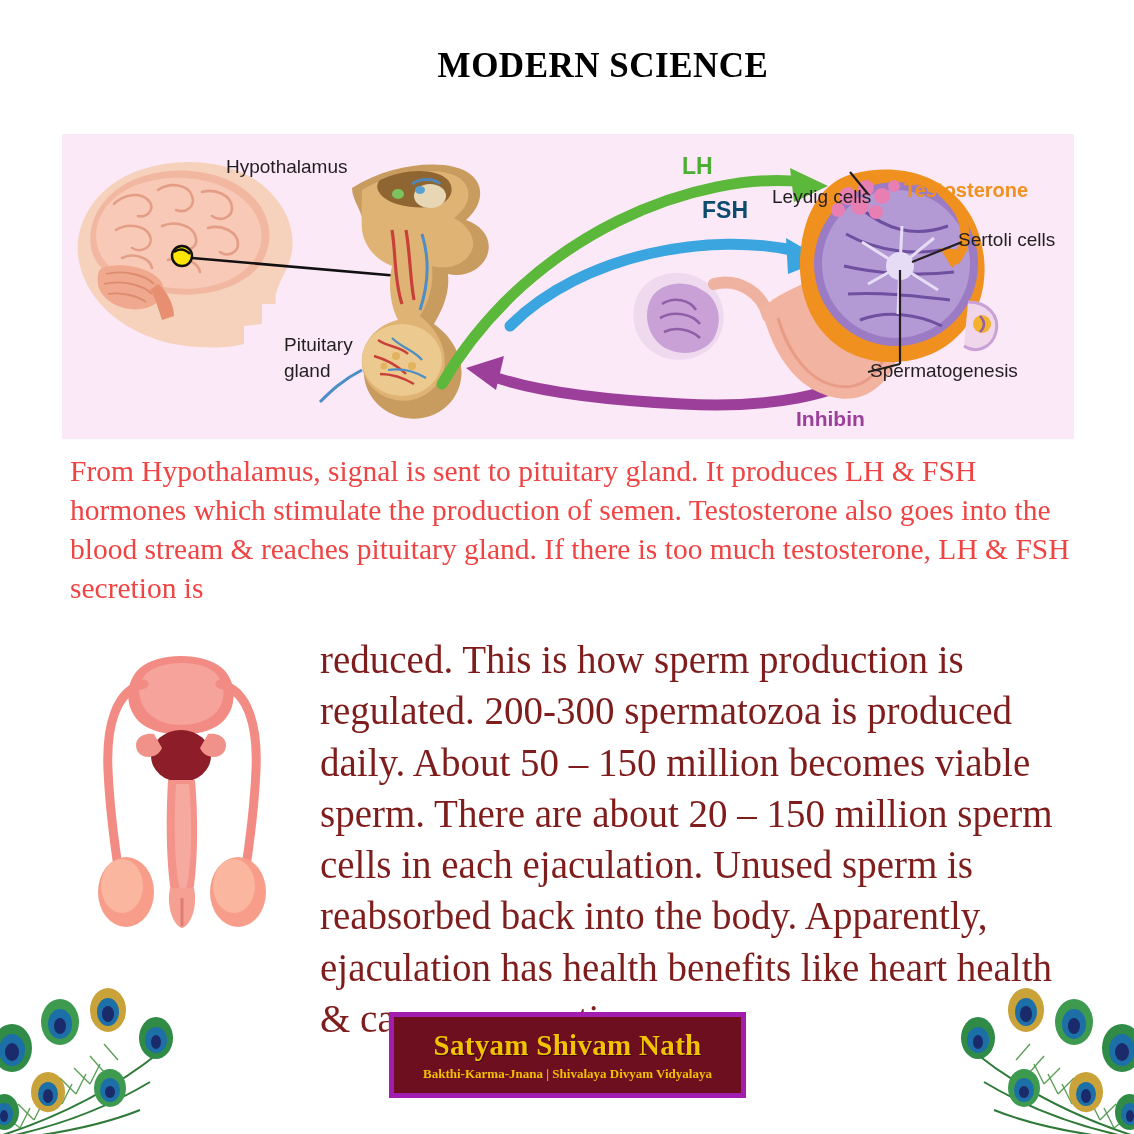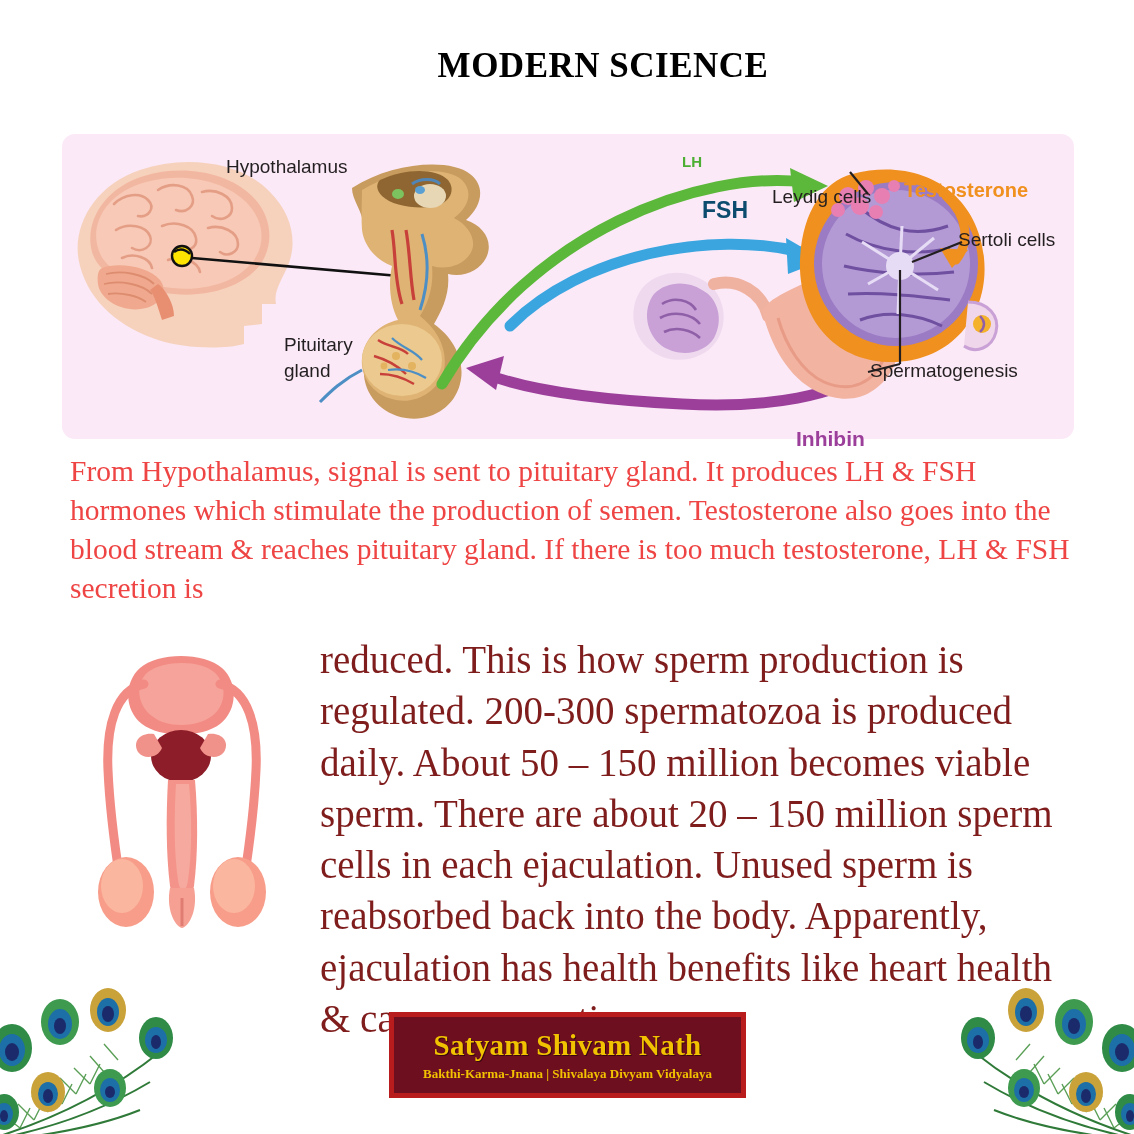--- a/index.html
+++ b/index.html
@@ -13,21 +13,20 @@
   .page-title{
     position:absolute;top:46px;left:0;width:1134px;
     text-align:center;
     font-family:"Liberation Serif", serif;
     font-weight:bold;font-size:35px;letter-spacing:.5px;color:#000;padding-left:36px;
   }
   
   .diagram{
     position:absolute;left:62px;top:134px;width:1012px;height:305px;
     background:#fbe9f7;
-    border-radius:13px;
   }
   .diagram svg{display:block;}
   .dlabel{
     position:absolute;font-family:"Liberation Sans", sans-serif;
     font-size:19px;color:#231f20;line-height:1.2;
   }
   .dlabel.bold{font-weight:bold;}
   
   .para1{
     position:absolute;left:70px;top:452px;width:1000px;
@@ -40,21 +39,21 @@
     font-family:"Liberation Serif", serif;
   }
   
   .anatomy{position:absolute;left:62px;top:640px;width:240px;height:300px;}
   
   .feathers-left{position:absolute;left:-10px;bottom:-8px;width:310px;height:190px;}
   .feathers-right{position:absolute;right:-10px;bottom:-8px;width:310px;height:190px;}
   
   .logo{
     position:absolute;left:389px;top:1012px;width:357px;height:86px;
-    background:#6d0f1f;border:5px solid #b91c1c;
+    background:#6d0f1f;border:5px solid #a21caf;
     display:flex;flex-direction:column;align-items:center;justify-content:center;
     box-sizing:border-box;
   }
   .logo-title{
     font-family:"Liberation Serif", serif;font-weight:bold;
     font-size:29px;color:#f2c200;letter-spacing:.3px;line-height:1;
     text-shadow:1px 1px 0 #3a0710;
   }
   .logo-sub{
     font-family:"Liberation Serif", serif;font-weight:bold;
@@ -214,27 +213,27 @@
     <g stroke="#231f20" stroke-width="2.2" fill="none">
       <line x1="788" y1="38" x2="806" y2="60"></line>
       <line x1="900" y1="108" x2="850" y2="128"></line>
       <line x1="838" y1="230" x2="838" y2="136"></line>
       <line x1="838" y1="230" x2="806" y2="238"></line>
     </g>
   </svg>
 
   <div class="dlabel" style="left:164px;top:22px;">Hypothalamus</div>
   <div class="dlabel" style="left:222px;top:198px;width:110px;line-height:1.35;">Pituitary<br>gland</div>
-  <div class="dlabel bold" style="left:620px;top:19px;color:#4caf34;font-size:15px;">LH</div>
+  <div class="dlabel bold" style="left:620px;top:19px;color:#4caf34;font-size:23px;">LH</div>
   <div class="dlabel bold" style="left:640px;top:63px;color:#0c4a6e;font-size:23px;">FSH</div>
   <div class="dlabel" style="left:710px;top:8px;margin-top:44px;">Leydig cells</div>
   <div class="dlabel bold" style="left:842px;top:44px;color:#f0901e;font-size:20px;">Testosterone</div>
   <div class="dlabel" style="left:896px;top:95px;">Sertoli cells</div>
   <div class="dlabel" style="left:808px;top:226px;">Spermatogenesis</div>
-  <div class="dlabel bold" style="left:734px;top:272px;color:#9b3f9b;font-size:21px;margin-top:20px;">Inhibin</div>
+  <div class="dlabel bold" style="left:734px;top:272px;color:#9b3f9b;font-size:21px;">Inhibin</div>
 </div>
 
 <div class="para1">From Hypothalamus, signal is sent to pituitary gland. It produces LH &amp; FSH hormones which stimulate the production of semen. Testosterone also goes into the blood stream &amp; reaches pituitary gland. If there is too much testosterone, LH &amp; FSH secretion is</div>
 
 <div class="anatomy">
   <svg width="240" height="300" viewBox="0 0 240 300">
 
     <path d="M78,28 C96,12 142,12 160,28 C176,42 176,70 158,84 C140,98 98,98 80,84 C62,70 62,42 78,28 Z" fill="#f28b84"></path>
     <path d="M86,32 C102,20 138,20 152,32 C166,44 164,66 150,76 C134,88 104,88 90,76 C76,66 72,44 86,32 Z" fill="#f6a49b"></path>
 

